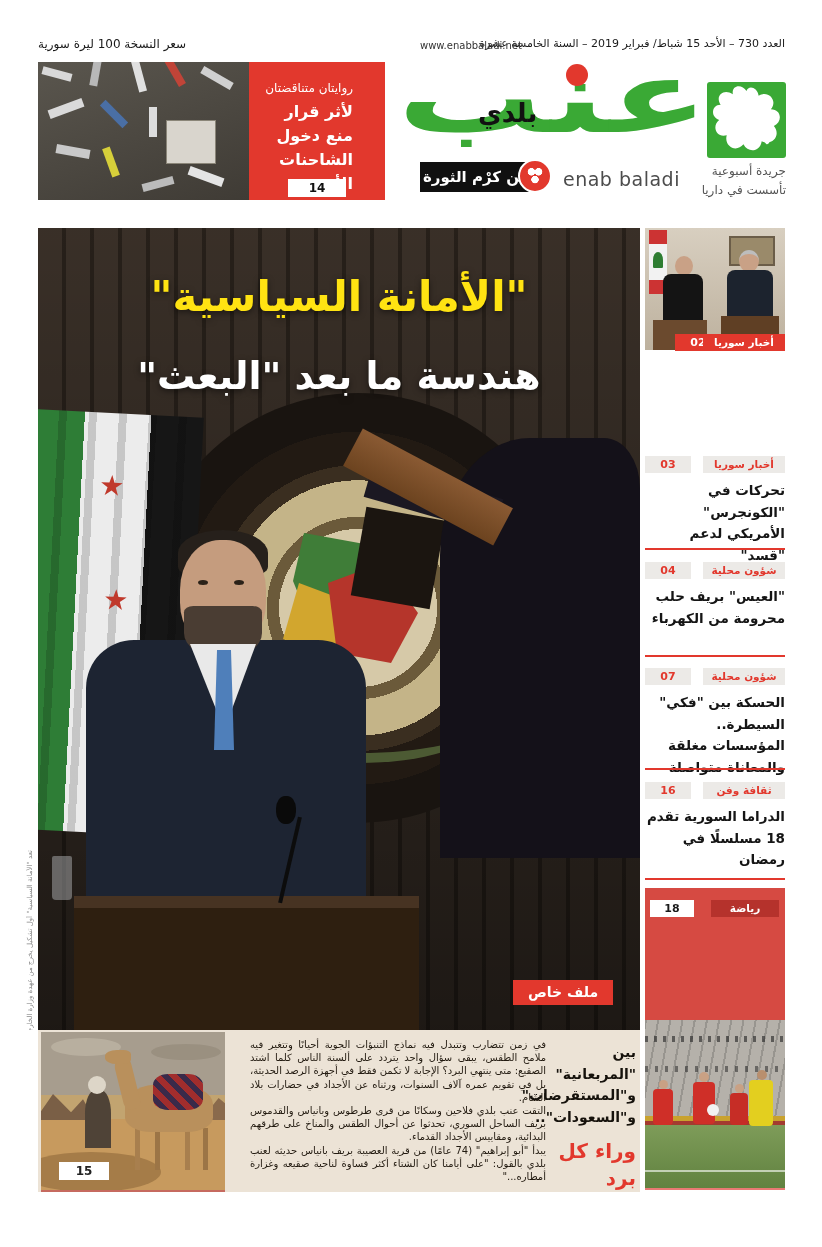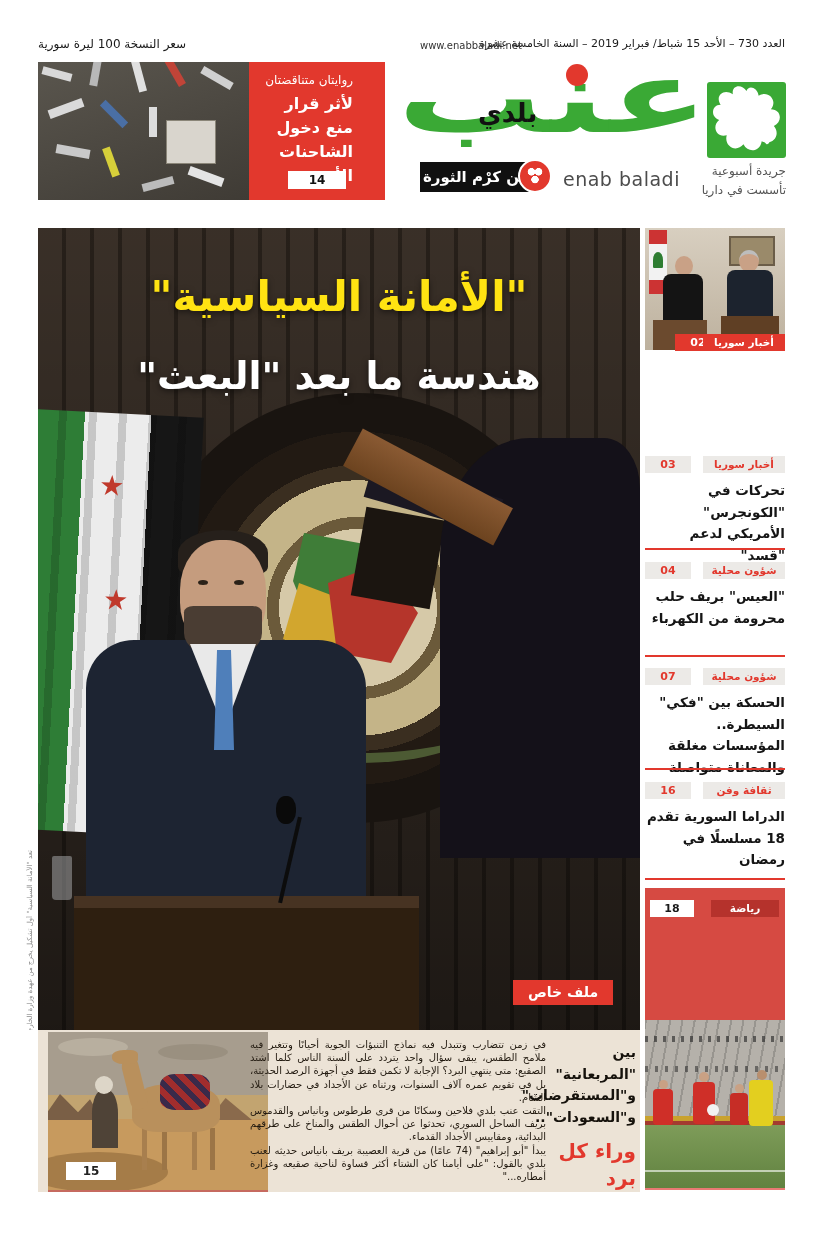--- a/index.html
+++ b/index.html
@@ -32,21 +32,21 @@
       <div class="shape" style="left:162px;top:12px;width:34px;height:8px;background:#d0d0d0;transform:rotate(30deg)"></div>
       <div class="shape" style="left:10px;top:42px;width:36px;height:9px;background:#dadada;transform:rotate(-20deg)"></div>
       <div class="shape" style="left:60px;top:48px;width:32px;height:8px;background:#4a6fa5;transform:rotate(45deg)"></div>
       <div class="shape" style="left:100px;top:56px;width:30px;height:8px;background:#dddddd;transform:rotate(90deg)"></div>
       <div class="shape" style="left:128px;top:58px;width:50px;height:44px;background:#d9d5cd;border:1px solid #8a8578"></div>
       <div class="shape" style="left:18px;top:85px;width:34px;height:9px;background:#c9c9c9;transform:rotate(10deg)"></div>
       <div class="shape" style="left:58px;top:96px;width:30px;height:8px;background:#d6cf3a;transform:rotate(70deg)"></div>
       <div class="shape" style="left:150px;top:110px;width:36px;height:9px;background:#e4e4e4;transform:rotate(20deg)"></div>
       <div class="shape" style="left:104px;top:118px;width:32px;height:8px;background:#bbbbbb;transform:rotate(-15deg)"></div>
     </div>
-    <div class="abs" style="left:211px;top:0;width:116px;height:138px;padding:11px 12px 0 10px;color:#fff;text-align:right">
+    <div class="abs" style="left:211px;top:8px;width:116px;height:138px;padding:11px 12px 0 10px;color:#fff;text-align:right">
       <div style="font-size:12px;margin-bottom:5px">روايتان متناقضتان</div>
       <div style="font-size:16px;font-weight:bold;line-height:1.5">لأثر قرار منع دخول الشاحنات الأجنبية</div>
       <div style="position:absolute;left:39px;bottom:11px;width:58px;height:18px;background:#fff;color:#111;font-size:12px;font-weight:bold;text-align:center;line-height:18px">14</div>
     </div>
   </div>
 
   <div class="abs" style="left:408px;top:48px;width:290px;text-align:center;font-size:100px;font-weight:bold;color:#3aa935;line-height:1;transform:scaleX(1.45);transform-origin:center;z-index:1">عنب</div>
   <div class="abs" style="left:566px;top:64px;width:22px;height:22px;border-radius:50%;background:#e2382d;z-index:2"></div>
   <div class="abs" style="left:478px;top:98px;font-size:26px;font-weight:bold;color:#111;z-index:3">بلدي</div>
   <div class="abs" style="left:707px;top:82px;width:79px;height:76px;background:#3aa935;border-radius:3px">
@@ -159,21 +159,21 @@
     <div class="shape" style="left:54px;top:52px;width:10px;height:10px;background:#c9a184;border-radius:50%"></div>
     <div class="shape" style="left:48px;top:62px;width:22px;height:42px;background:#cf2f28;border-radius:4px"></div>
     <div class="shape" style="left:90px;top:64px;width:9px;height:9px;background:#c9a184;border-radius:50%"></div>
     <div class="shape" style="left:85px;top:73px;width:18px;height:32px;background:#c62d26;border-radius:4px"></div>
     <div class="shape" style="left:112px;top:50px;width:10px;height:10px;background:#b98f6e;border-radius:50%"></div>
     <div class="shape" style="left:104px;top:60px;width:24px;height:46px;background:#e3cf1f;border-radius:4px"></div>
     <div class="shape" style="left:62px;top:84px;width:12px;height:12px;background:#f2f2f2;border-radius:50%"></div>
   </div>
 
   <div class="abs" style="left:38px;top:1030px;width:602px;height:162px;background:#ece3d6;overflow:hidden">
-    <div style="position:absolute;left:10px;top:2px;width:220px;height:160px;overflow:hidden;border-bottom:2px solid #c66a5f;background:linear-gradient(#a79d8e 0 40%,#c2a470 40% 55%,#c79a5e 55%)">
+    <div style="position:absolute;left:3px;top:2px;width:184px;height:160px;overflow:hidden;border-bottom:2px solid #c66a5f;background:linear-gradient(#a79d8e 0 40%,#c2a470 40% 55%,#c79a5e 55%)">
       <div class="shape" style="left:10px;top:6px;width:70px;height:18px;background:#bdb4a4;border-radius:50%;opacity:.8"></div>
       <div class="shape" style="left:110px;top:12px;width:70px;height:16px;background:#948a7a;border-radius:50%;opacity:.7"></div>
       <div class="shape" style="left:-6px;top:62px;width:60px;height:26px;background:#7a5f46;clip-path:polygon(0 100%,30% 0,60% 70%,80% 20%,100% 100%)"></div>
       <div class="shape" style="left:160px;top:66px;width:44px;height:22px;background:#8a6a4c;clip-path:polygon(0 100%,40% 0,100% 100%)"></div>
       <div class="shape" style="left:-20px;top:120px;width:140px;height:40px;background:#a57c48;border-radius:50%"></div>
       <div class="shape" style="left:94px;top:94px;width:5px;height:44px;background:#a87f4e"></div>
       <div class="shape" style="left:114px;top:96px;width:5px;height:42px;background:#9c7546"></div>
       <div class="shape" style="left:144px;top:94px;width:5px;height:44px;background:#a87f4e"></div>
       <div class="shape" style="left:162px;top:96px;width:5px;height:42px;background:#9c7546"></div>
       <div class="shape" style="left:84px;top:52px;width:88px;height:48px;background:#b9905c;border-radius:42% 42% 30% 30%"></div>

